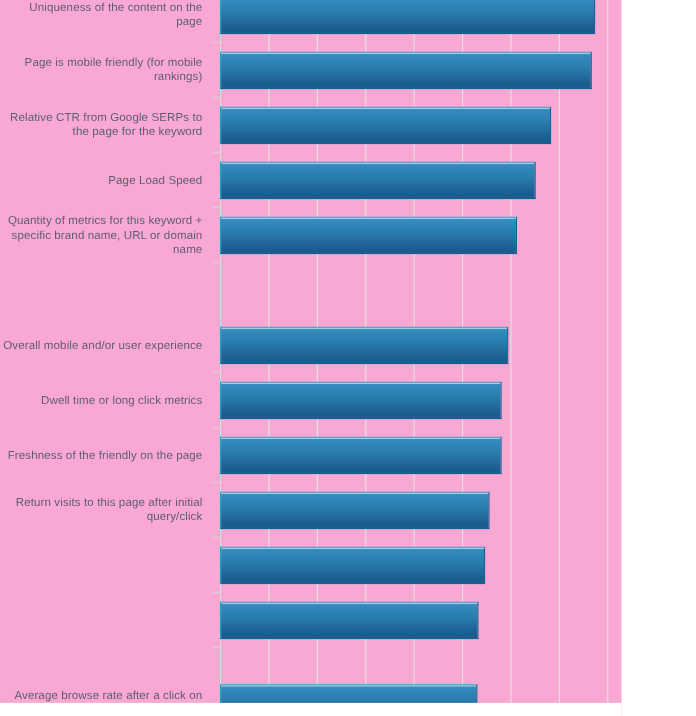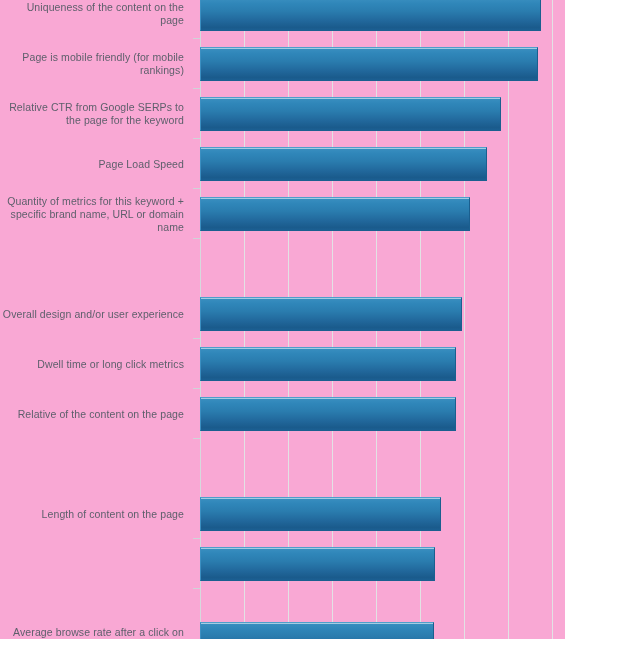--- a/index.html
+++ b/index.html
@@ -169,46 +169,52 @@
     <div class="row" style="top:189px;">
       <div class="row-label">Quantity of metrics for this keyword + specific brand name, URL or domain name</div>
       <div class="tick"></div>
       <div class="bar-track" style="width:270px;">
         <div class="bar" style="width:270px;"></div>
       </div>
     </div>
 
 
     <div class="row" style="top:289px;">
-      <div class="row-label">Overall design and/or user experience</div>
+      <div class="row-label">Overall mobile and/or user experience</div>
       <div class="tick"></div>
       <div class="bar-track" style="width:262px;">
         <div class="bar" style="width:262px;"></div>
       </div>
     </div>
 
     <div class="row" style="top:339px;">
       <div class="row-label">Dwell time or long click metrics</div>
       <div class="tick"></div>
       <div class="bar-track" style="width:256px;">
         <div class="bar" style="width:256px;"></div>
       </div>
     </div>
 
     <div class="row" style="top:389px;">
-      <div class="row-label">Relative of the content on the page</div>
+      <div class="row-label">Freshness of the friendly on the page</div>
       <div class="tick"></div>
       <div class="bar-track" style="width:256px;">
         <div class="bar" style="width:256px;"></div>
       </div>
     </div>
 
+    <div class="row" style="top:439px;">
+      <div class="row-label">Return visits to this page after initial query/click</div>
+      <div class="tick"></div>
+      <div class="bar-track" style="width:245px;">
+        <div class="bar" style="width:245px;"></div>
+      </div>
+    </div>
 
     <div class="row" style="top:489px;">
-      <div class="row-label">Length of content on the page</div>
       <div class="tick"></div>
       <div class="bar-track" style="width:241px;">
         <div class="bar" style="width:241px;"></div>
       </div>
     </div>
 
     <div class="row" style="top:539px;">
       <div class="tick"></div>
       <div class="bar-track" style="width:235px;">
         <div class="bar" style="width:235px;"></div>

